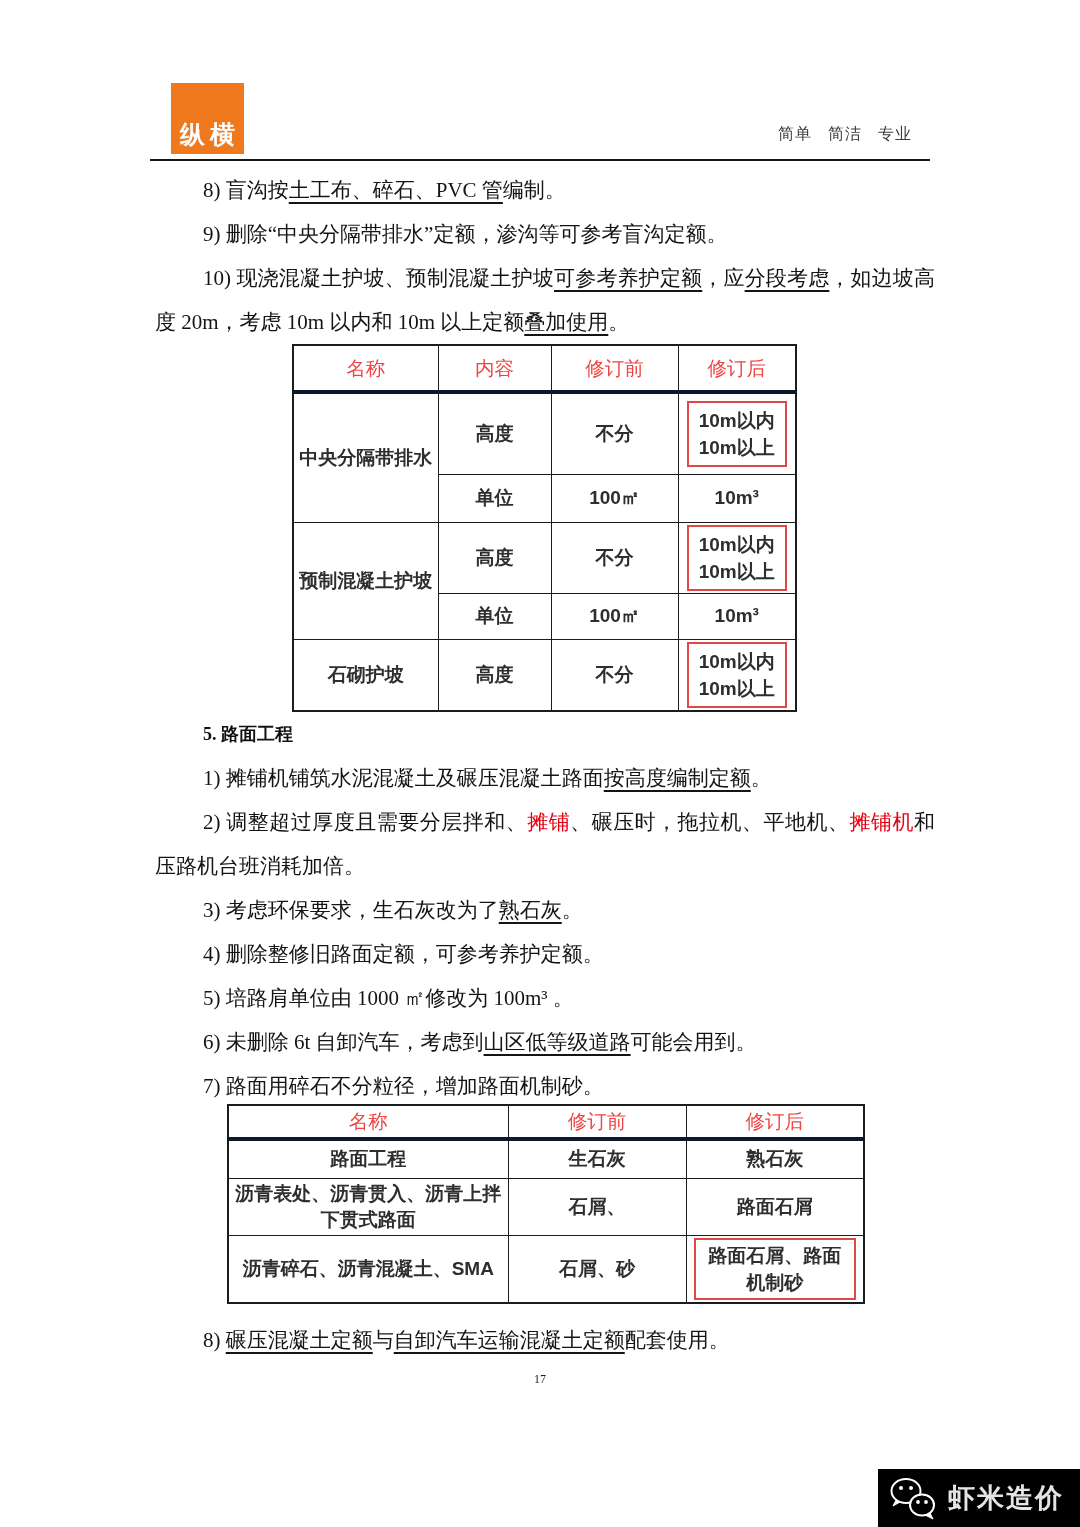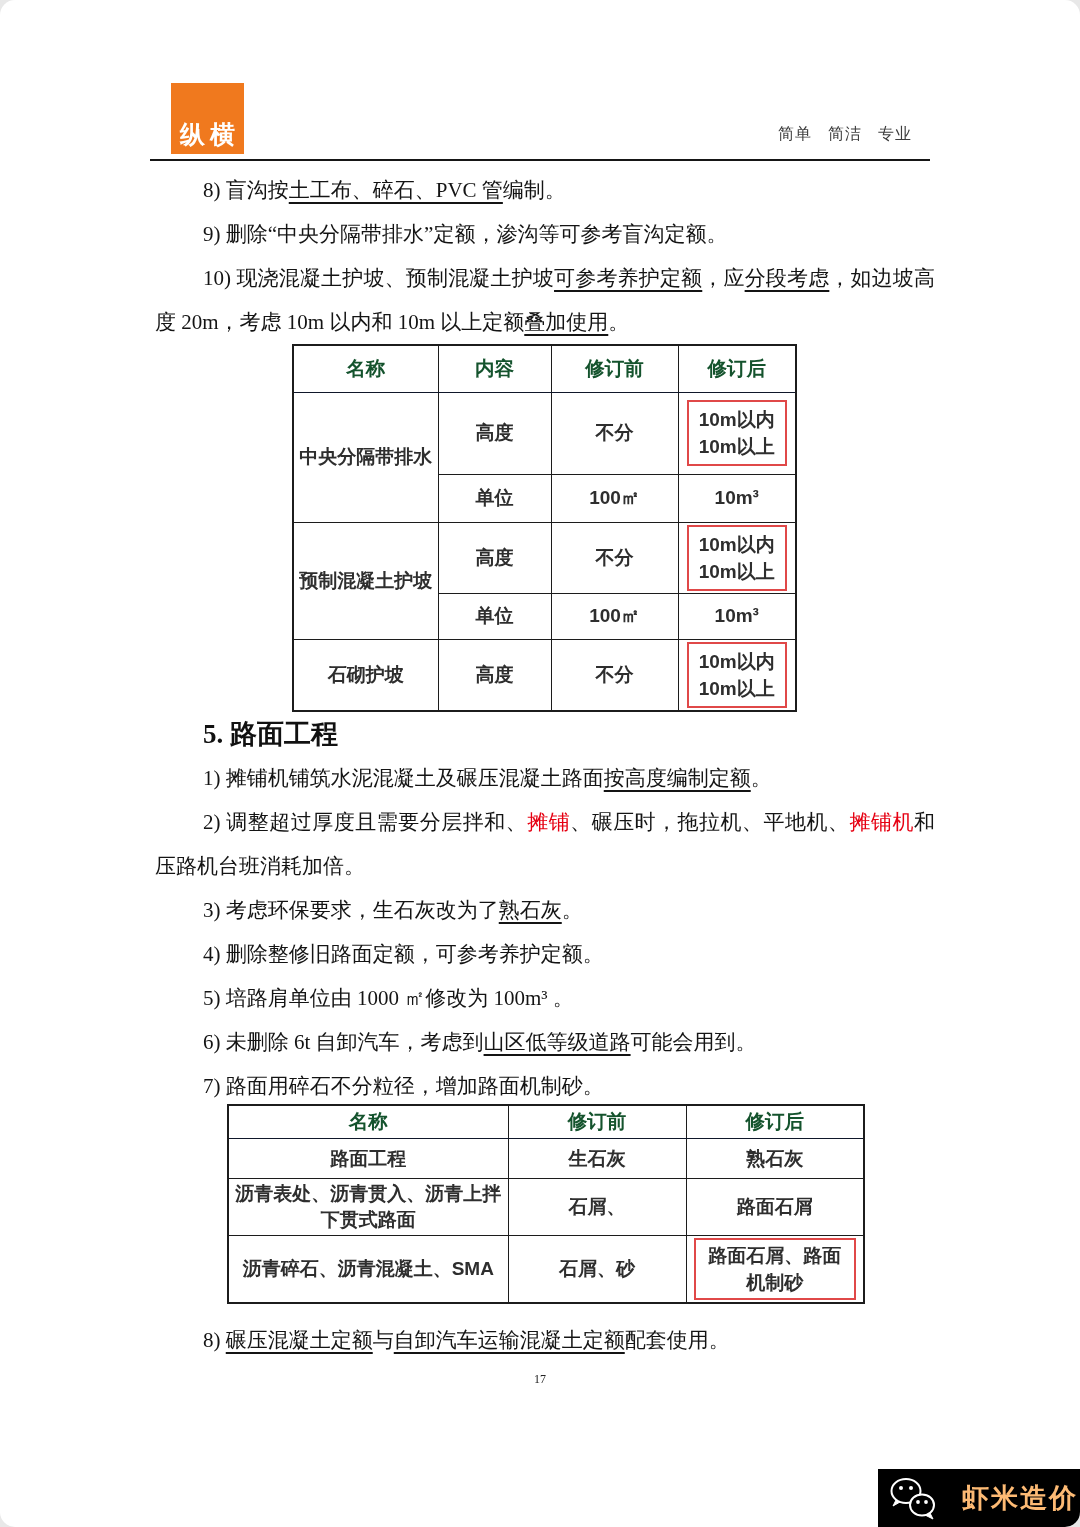--- a/index.html
+++ b/index.html
@@ -2,21 +2,20 @@
 <html><head>
 <meta charset="utf-8">
 <style>
   * { margin:0; padding:0; box-sizing:border-box; }
   html,body { background:#e8e8e8; }
   .page {
     position:relative; width:1080px; height:1527px; margin:0 auto;
     background:#ffffff; overflow:hidden;
     font-family:"Liberation Serif","DejaVu Serif",serif;
     color:#141414;
-    border-radius:15px;
   }
   
   .logo {
     position:absolute; left:171px; top:83px; width:73px; height:71px;
     background:#F0791E; display:flex; align-items:flex-end; justify-content:center;
     padding-bottom:7px;
   }
   .logo span {
     color:#ffffff; font-family:"Liberation Sans","DejaVu Sans",sans-serif;
     font-weight:bold; font-size:25px; letter-spacing:5px; margin-right:-5px;
@@ -32,32 +31,32 @@
   }
   
   .content { position:absolute; left:137px; top:168px; width:780px;margin-left:18px; }
   .content p {
     font-size:21px; line-height:44px; text-align:justify;
     text-indent:48px; color:#141414;
   }
   .u { text-decoration:underline; text-underline-offset:5px; text-decoration-thickness:1.5px; }
   .red { color:#E60012; }
   h3.section {
-    font-size:27px; line-height:44px; font-weight:bold; color:#111;
+    font-size:18px; line-height:44px; font-weight:bold; color:#111;
     text-indent:48px; font-family:"Liberation Serif","DejaVu Serif",serif;
   }
   
   table {
     border-collapse:collapse; table-layout:fixed;
     font-family:"Liberation Sans","DejaVu Sans",sans-serif;
     text-align:center; color:#2e2e2e;
   }
   td,th { border:1.6px solid #1c1c1c; vertical-align:middle; padding:2px 4px; }
   table { border:2px solid #1c1c1c; }
-  tr.head th { border-bottom:1px solid #0f172a; font-weight:bold; color:#14532d; }
+  tr.head th { border-bottom:4px solid #0f172a; font-weight:normal; color:#ef4444; }
   .t1 { margin-left:137px; width:503px; font-size:19px; }
   .t1 td { font-weight:600; }
   .t1 tr.head th { height:47px; font-size:19.5px; }
   .t1 tr.r-tall  td { height:82px; }
   .t1 tr.r-unit  td { height:48px; }
   .t1 tr.r-mid   td { height:52px; }
   .t1 tr.r-unit2 td { height:46px; }
   .t1 tr.r-last  td { height:53px; }
   .t2 { margin-top:-4px; margin-left:72px; width:636px; font-size:19px; }
   .t2 td { font-weight:600; }
@@ -76,22 +75,22 @@
   
   .pageno {
     position:absolute; left:0; top:1372px; width:1080px; text-align:center;
     font-size:12px; color:#222;
   }
   .watermark {
     position:absolute; right:0; bottom:0; width:202px; height:58px;
     background:#000000; display:flex; align-items:center; padding-left:8px;
   }
   .watermark .wm-text {
-    color:#fdba74; font-family:"Liberation Sans","DejaVu Sans",sans-serif;
-    font-weight:bold; font-size:27px; letter-spacing:2px; margin-left:22px;
+    color:#e5e5e5; font-family:"Liberation Sans","DejaVu Sans",sans-serif;
+    font-weight:bold; font-size:27px; letter-spacing:2px; margin-left:8px;
   }
 </style>
 </head>
 <body>
 
 <div class="page">
 
   <div class="logo">
     <span>纵横</span>
   </div>

